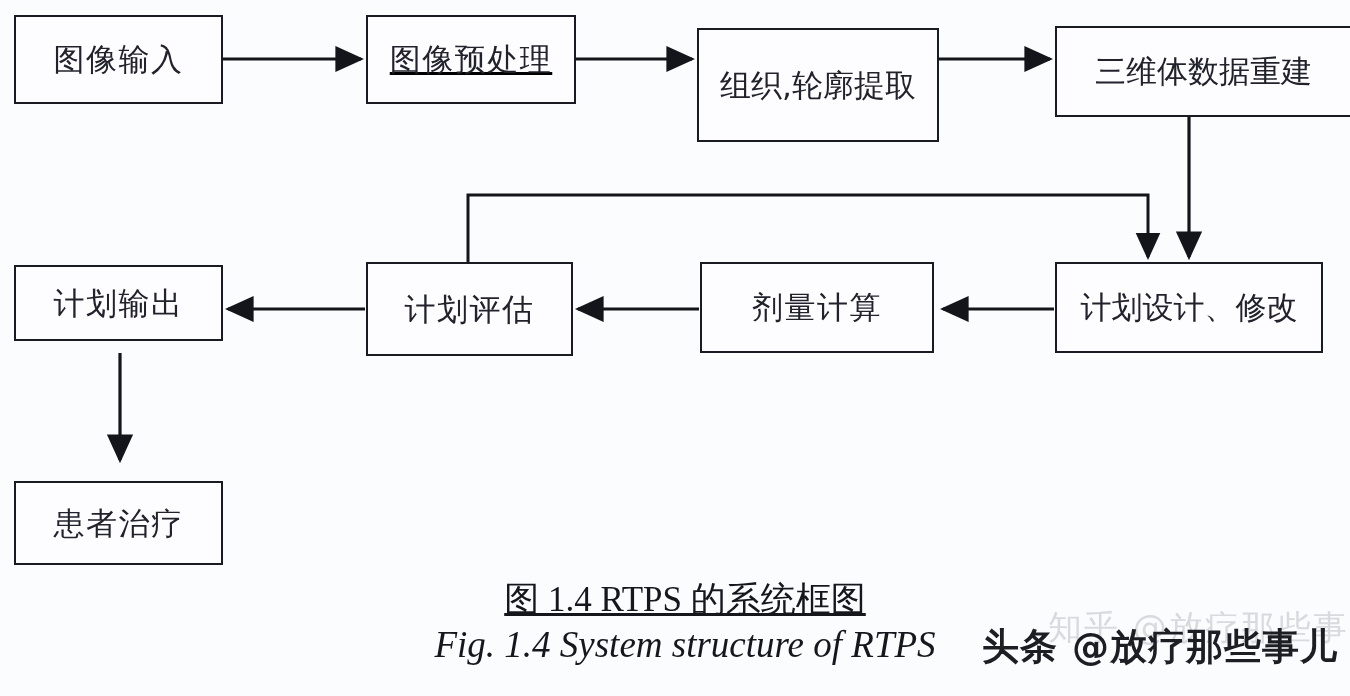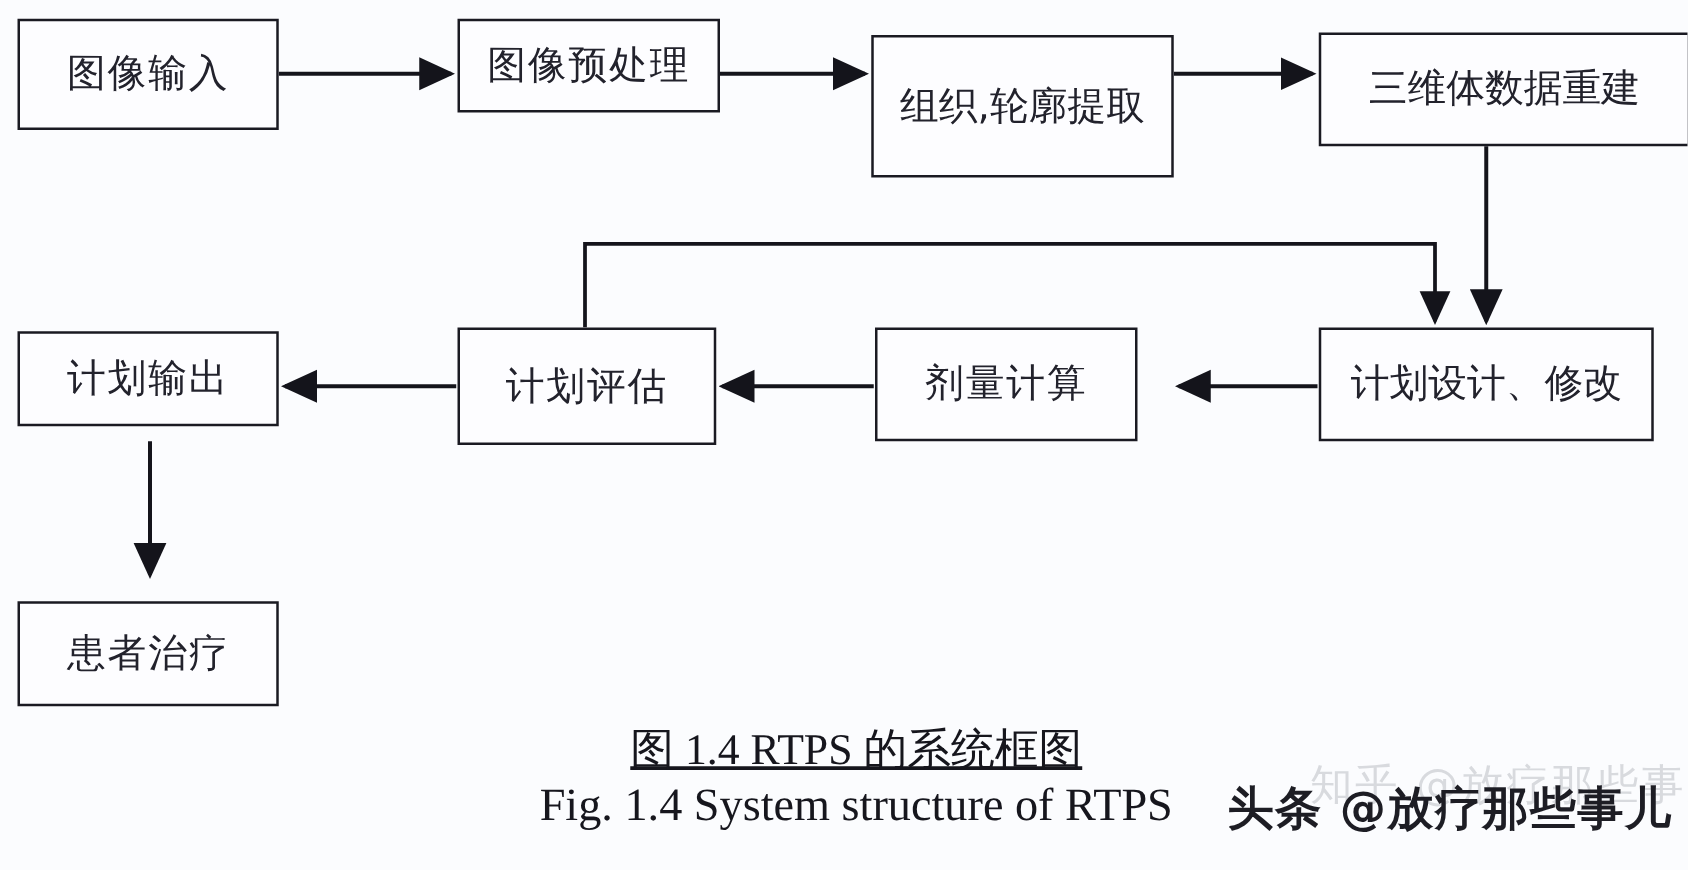--- a/index.html
+++ b/index.html
@@ -46,25 +46,25 @@
     color: #22222c;
     letter-spacing: 1.5px;
     white-space: nowrap;
     font-weight: 400;
   }
   .node-label.tight {
     letter-spacing: 0px;
   }
   
   #node-image-input      { left: 14px;   top: 15px;  width: 209px; height: 89px; }
-  #node-preprocess       { left: 366px;  top: 15px;  width: 210px; height: 75px; }
+  #node-preprocess       { left: 366px;  top: 15px;  width: 210px; height: 89px; text-decoration: underline; }
   #node-contour          { left: 697px;  top: 28px;  width: 242px; height: 114px; }
   #node-reconstruct      { left: 1055px; top: 14px;  width: 297px; height: 91px; margin-top: 12px; }
   #node-plan-design      { left: 1055px; top: 262px; width: 268px; height: 91px; }
-  #node-dose-calc        { left: 700px;  top: 262px; width: 210px; height: 91px; }
+  #node-dose-calc        { left: 700px;  top: 262px; width: 234px; height: 91px; }
   #node-plan-eval        { left: 366px;  top: 262px; width: 207px; height: 94px; }
   #node-plan-output      { left: 14px;   top: 265px; width: 209px; height: 76px; }
   #node-patient-treat    { left: 14px;   top: 465px; width: 209px; height: 84px; margin-top: 16px; }
 
   
   #caption {
     position: absolute;
     left: 0;
     top: 578px;
     width: 1350px;
@@ -79,20 +79,21 @@
   #caption-cn {
     font-size: 35px;
     line-height: 44px;
     padding-left: 20px;
     text-decoration: underline;
   }
   #caption-en {
     font-size: 37px;
     line-height: 46px;
     padding-left: 20px;
+    font-style: italic;
   }
 
   
   #watermark-zhihu {
     position: absolute;
     left: 1048px;
     top: 605px;
     font-family: "DejaVu Sans", "Liberation Sans", sans-serif;
     font-size: 34px;
     color: #d8dade;

